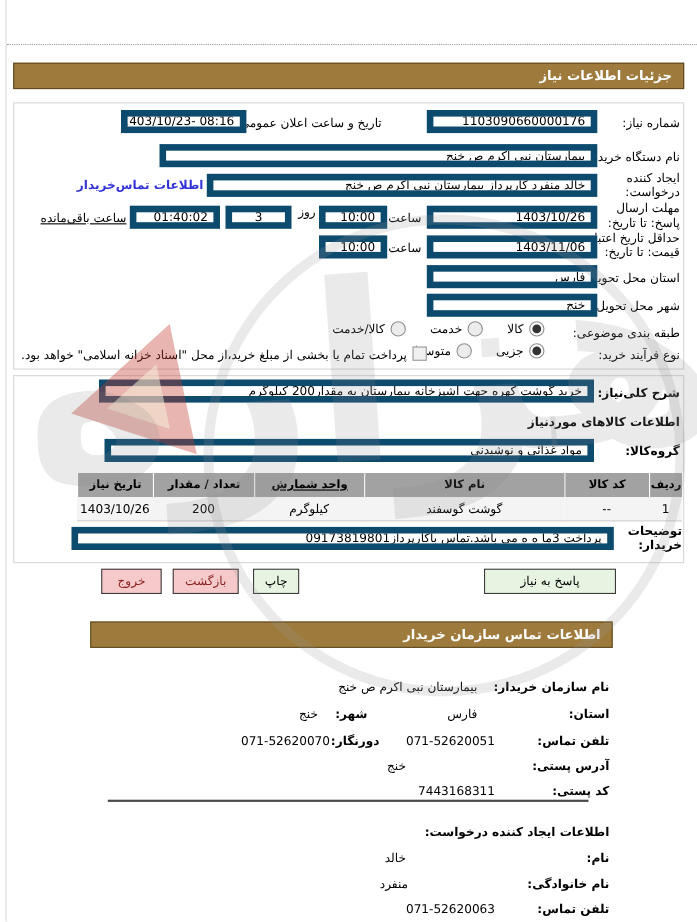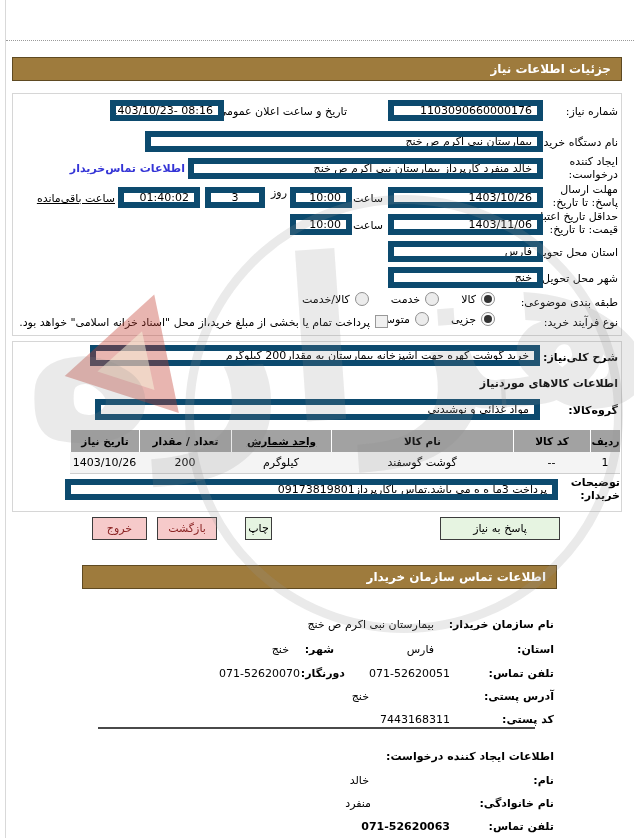--- a/index.html
+++ b/index.html
@@ -182,21 +182,21 @@
       <div class="td ltr" style="width:69px;">1403/10/26</div>
     </div>
   </div>
 
   <span class="lblw b" style="right:14px;top:476px;width:58px;">توضیحات خریدار:</span>
   <div class="vbox" style="right:76px;width:493px;top:479px;">
     <span>پرداخت 3ما ه ه می باشد.تماس باکارپرداز09173819801</span>
   </div>
 
   <button class="btn btn-green" style="right:74px;width:120px;">پاسخ به نیاز</button>
-  <button class="btn btn-green" style="right:362px;width:27px;">چاپ</button>
+  <button class="btn btn-green" style="right:362px;width:42px;">چاپ</button>
   <button class="btn btn-pink" style="right:417px;width:60px;">بازگشت</button>
   <button class="btn btn-pink" style="right:487px;width:55px;">خروج</button>
 
   <div class="bar" style="right:77px;width:475px;top:565px;">
     <span>اطلاعات تماس  سازمان خریدار</span>
   </div>
 
   <span class="lbl b" style="right:80px;top:618px;">نام سازمان خریدار:</span>
   <span class="lbl" style="right:200px;top:618px;">بیمارستان نبی اکرم  ص  خنج</span>
 
@@ -220,21 +220,21 @@
 
   <span class="lbl b" style="right:80px;top:750px;">اطلاعات ایجاد کننده درخواست:</span>
 
   <span class="lbl b" style="right:80px;top:774px;">نام:</span>
   <span class="lbl" style="right:265px;top:774px;">خالد</span>
 
   <span class="lbl b" style="right:80px;top:797px;">نام خانوادگی:</span>
   <span class="lbl" style="right:263px;top:797px;">منفرد</span>
 
   <span class="lbl b" style="right:80px;top:820px;">تلفن تماس:</span>
-  <span class="lbl ltr" style="right:184px;top:820px;font-weight:bold;">071-52620063</span>
+  <span class="lbl ltr" style="right:184px;top:820px;">071-52620063</span>
 
   <div class="wm">
     <div class="wm-circle"></div>
     <div class="wm-tri"></div>
     <div class="wm-tri2"></div>
     <span class="wm-text">هزاره</span>
   </div>
 
 </div>
 

